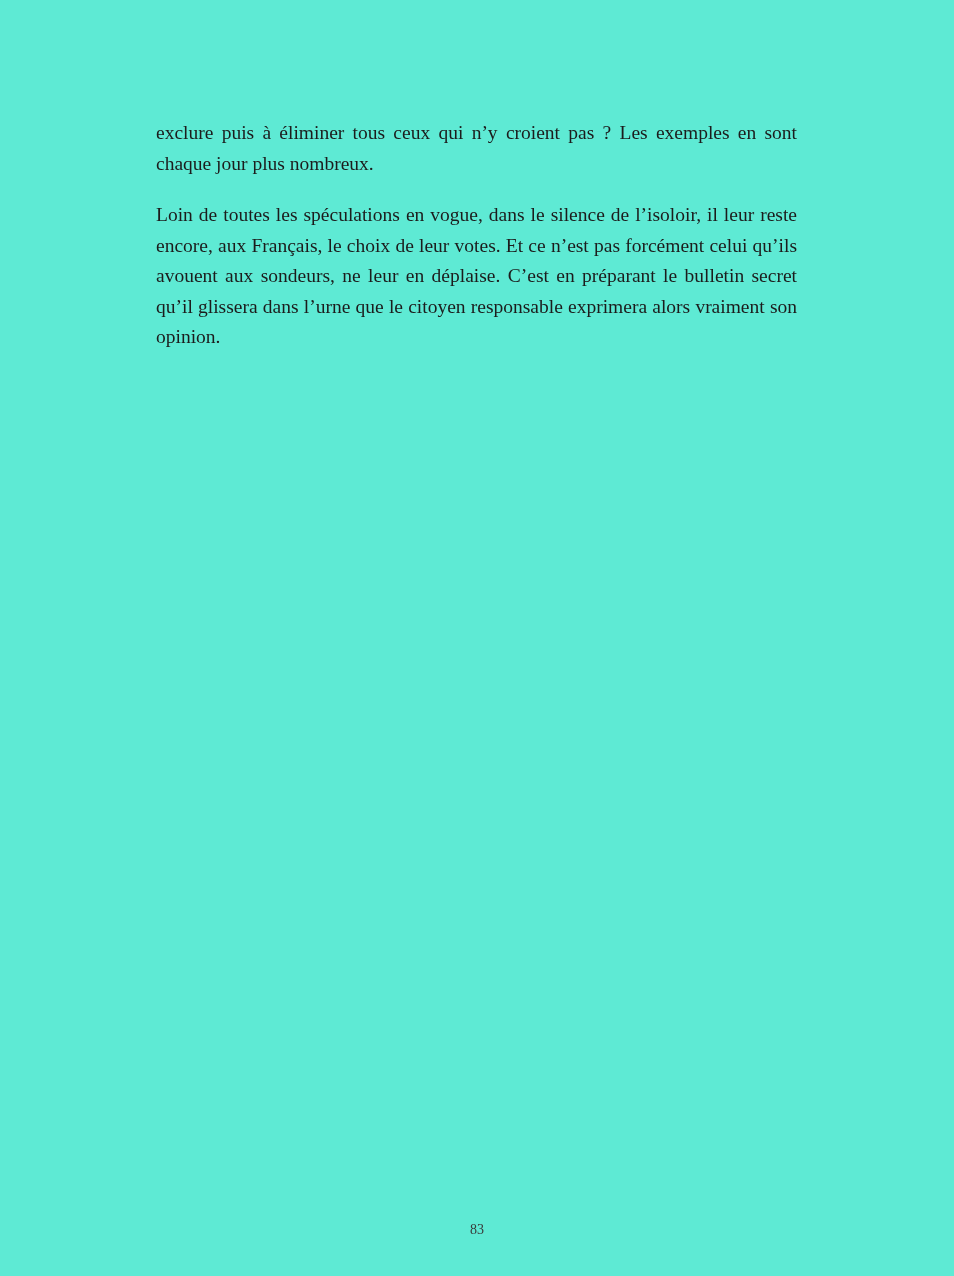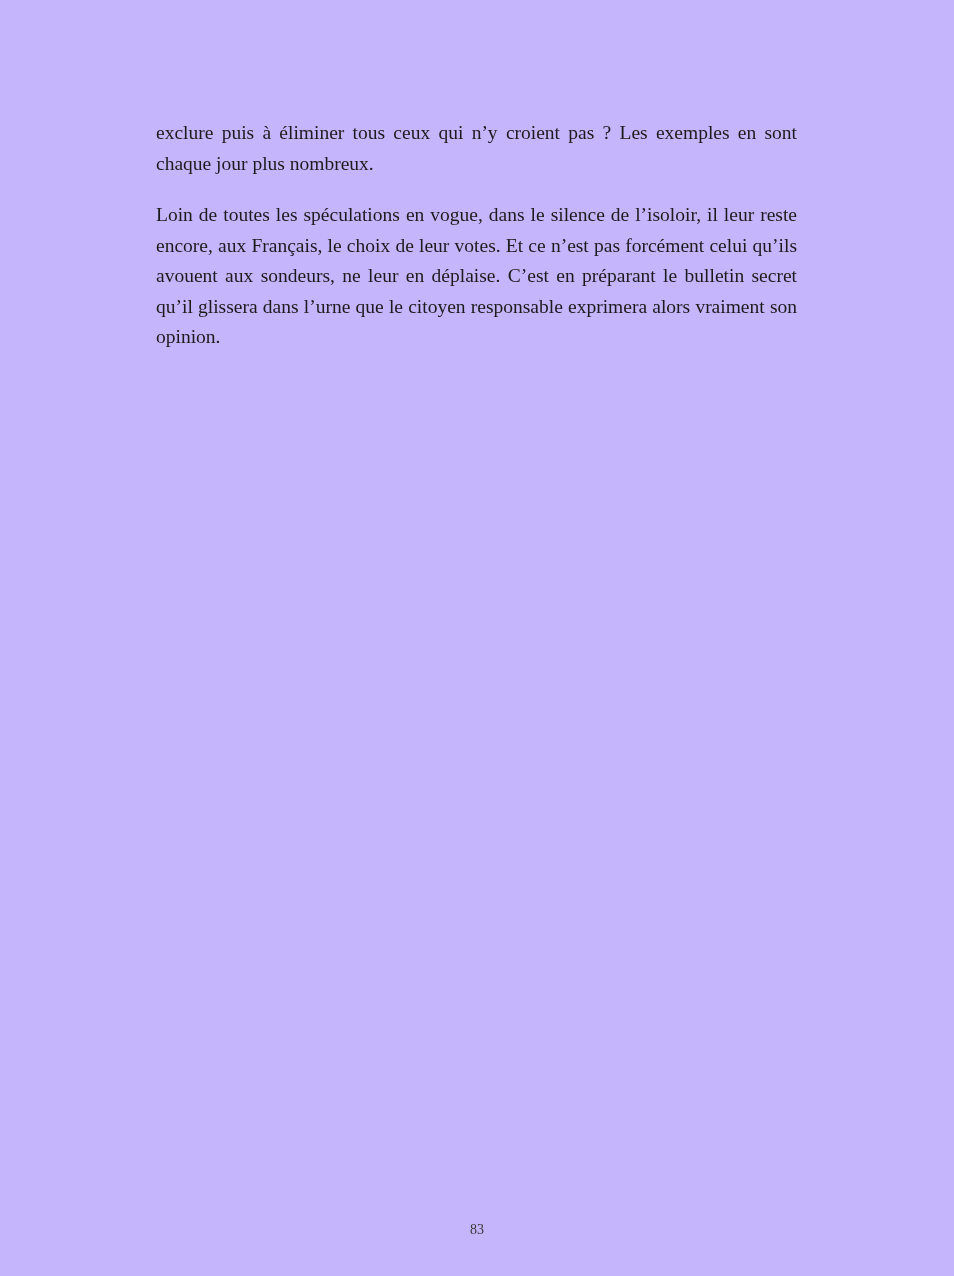--- a/index.html
+++ b/index.html
@@ -14,21 +14,21 @@
     color: #1a1a1a;
     position: relative;
     overflow: hidden;
   }
   .page {
     position: absolute;
     top: 0;
     left: 0;
     width: 954px;
     height: 1276px;
-    background: #c4b5fd;
+    background: #5eead4;
   }
   .text-block {
     position: absolute;
     left: 156px;
     top: 118px;
     width: 641px;
   }
   p.para {
     margin: 0 0 0 0;
     font-size: 19.5px;

